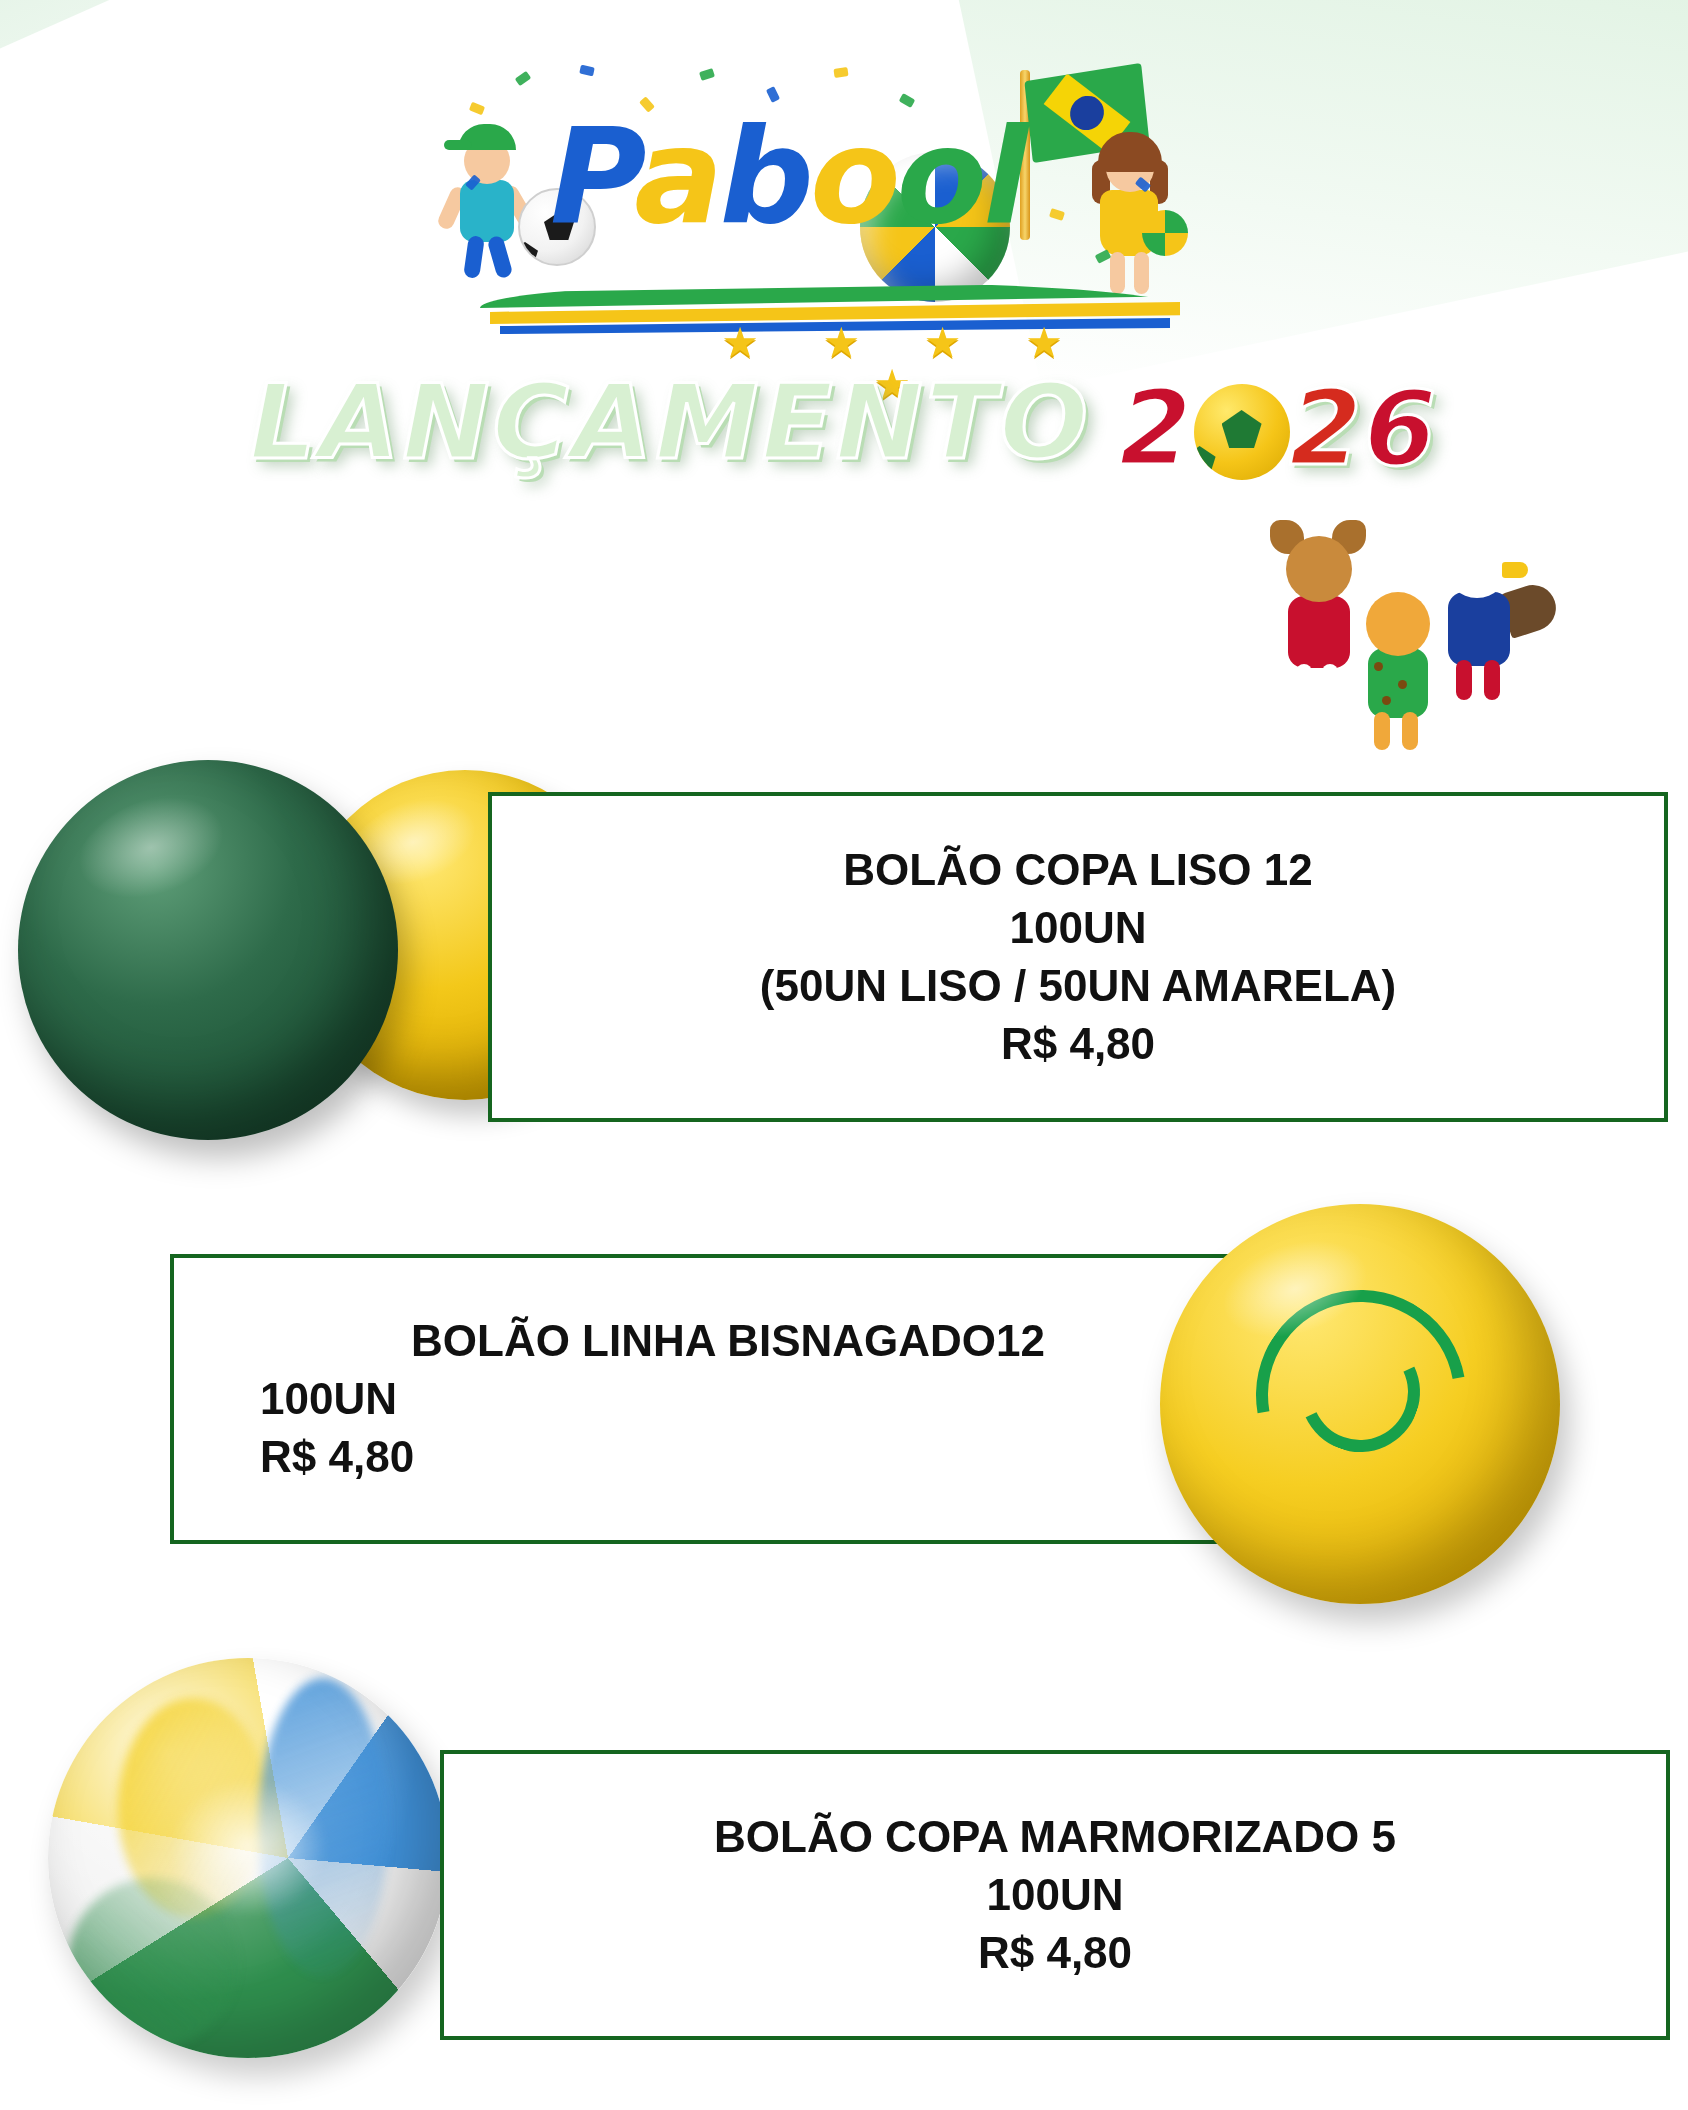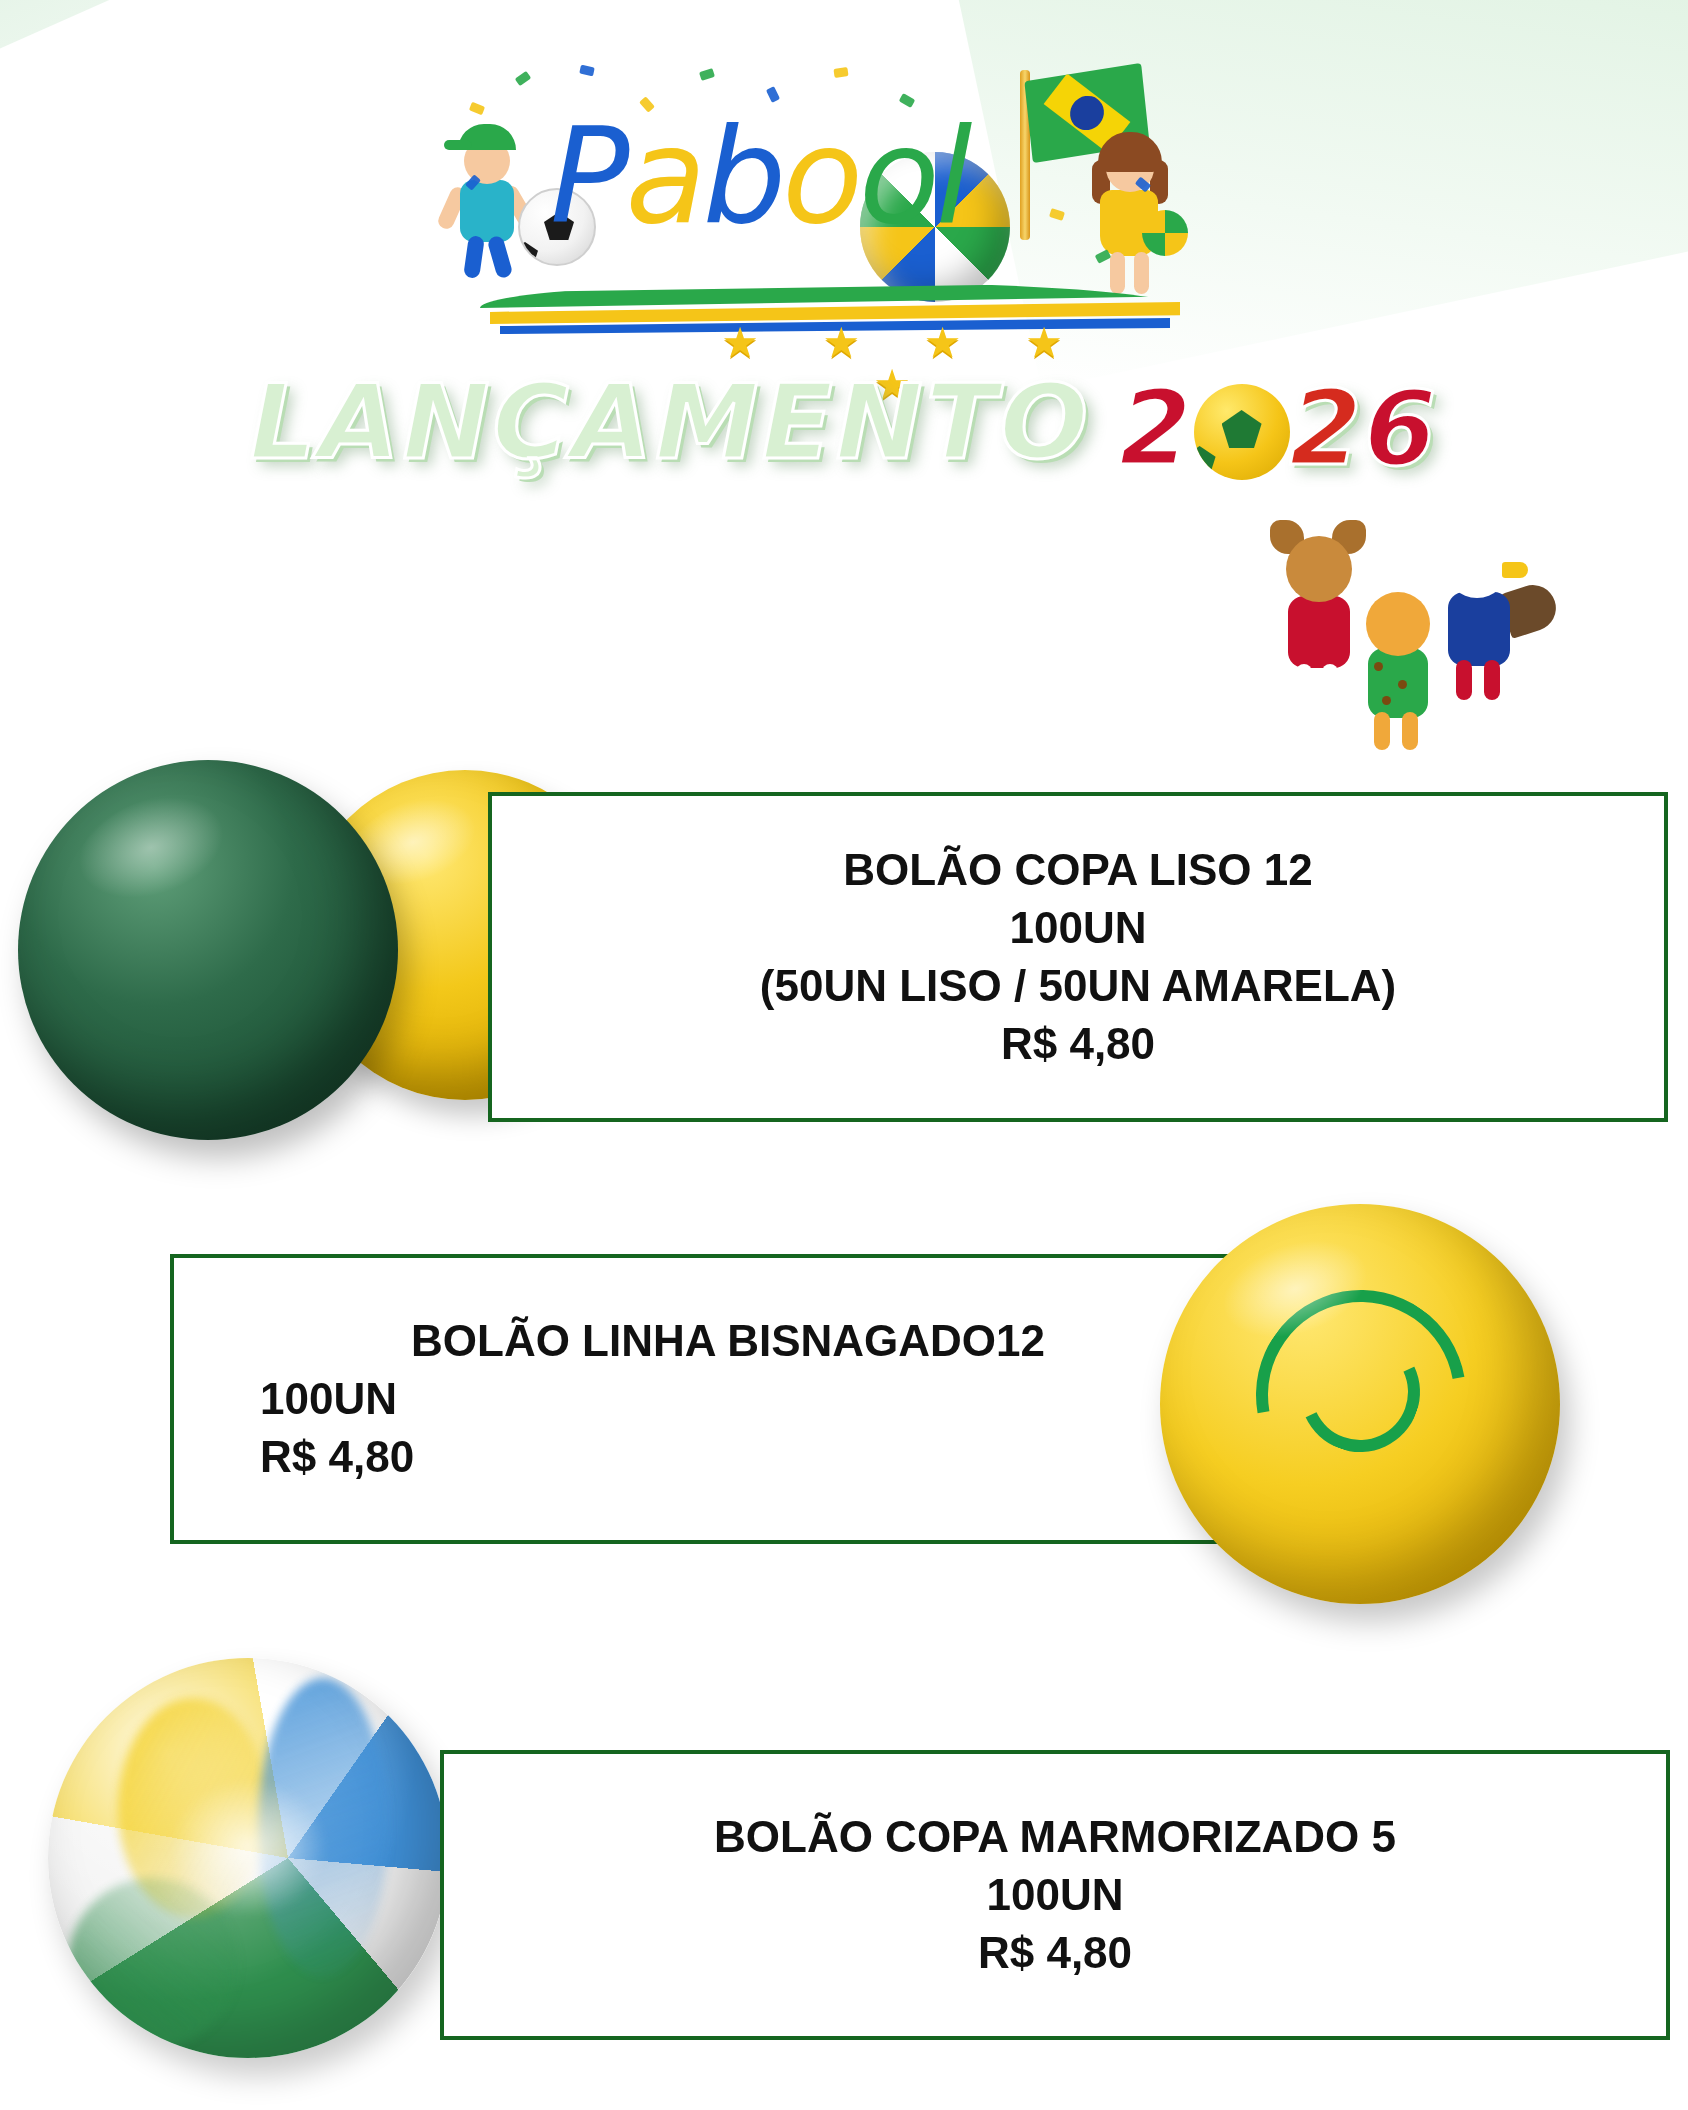--- a/index.html
+++ b/index.html
@@ -86,21 +86,21 @@
     top: 30px;
     width: 800px;
     height: 300px;
   }
   .logo-word {
     position: absolute;
     left: 120px;
     top: 50px;
     font-family: "DejaVu Sans", sans-serif;
     font-size: 132px;
-    font-weight: 400;
+    font-weight: 700;
     font-style: italic;
     letter-spacing: -4px;
     line-height: 1;
     white-space: nowrap;
   }
   .logo-word .p  { color: #1a5fd0; }
   .logo-word .a  { color: #f5c518; }
   .logo-word .b  { color: #1a5fd0; }
   .logo-word .o1 { color: #f5c518; }
   .logo-word .o2 { color: #2aa84a; }

